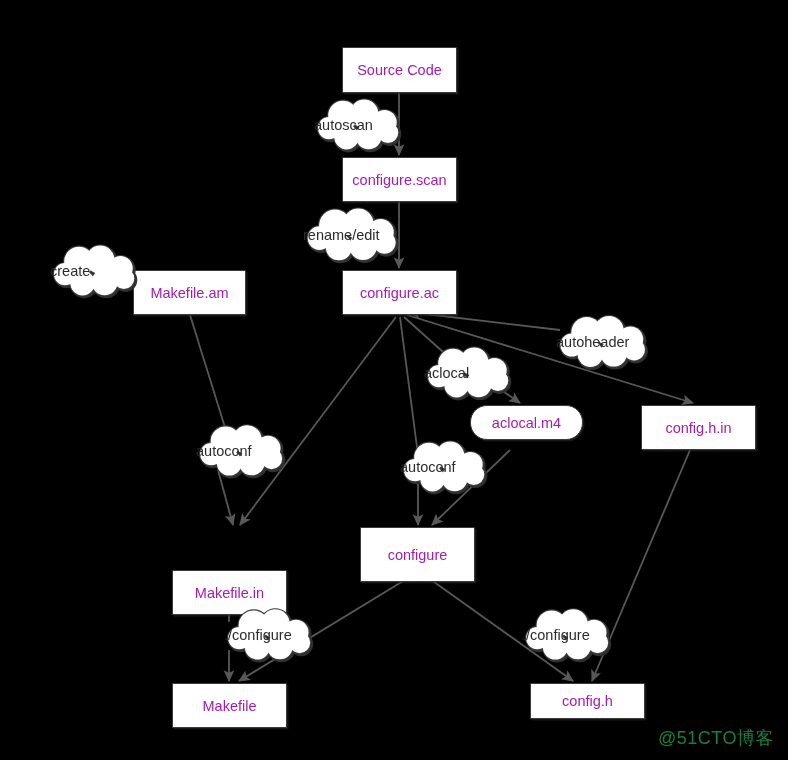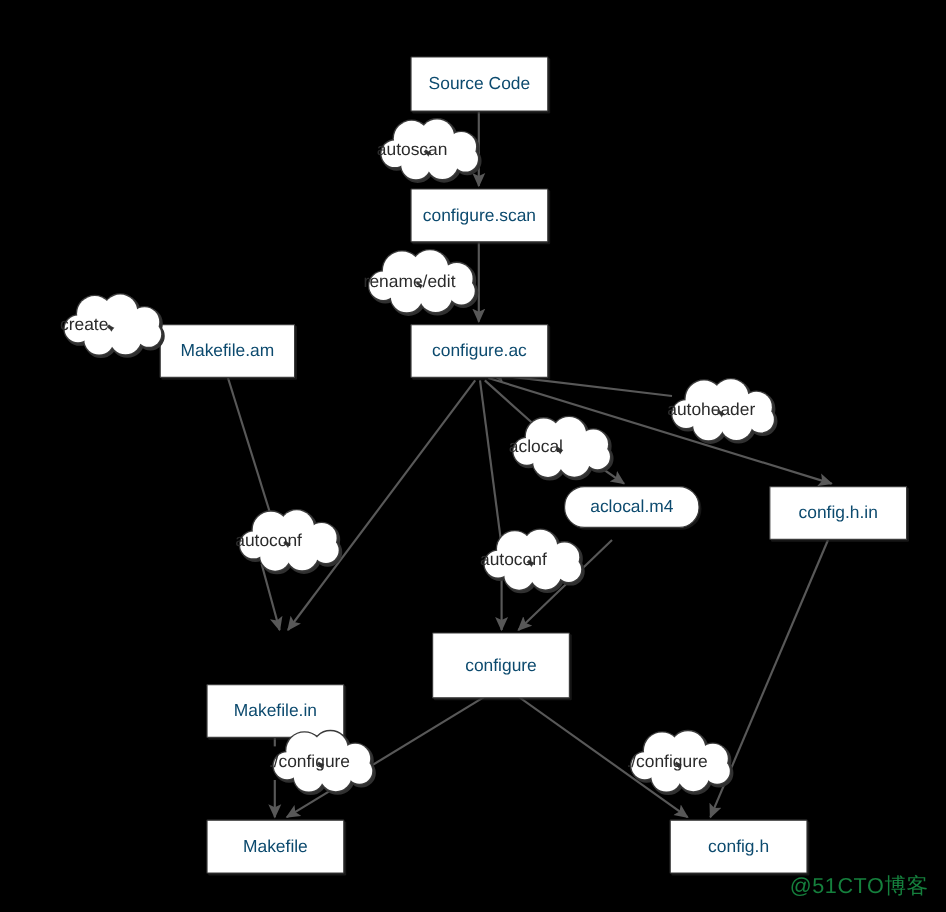--- a/index.html
+++ b/index.html
@@ -22,21 +22,21 @@
     left: 0;
     top: 0;
     width: 788px;
     height: 760px;
   }
   .node {
     position: absolute;
     box-sizing: border-box;
     background: #ffffff;
     border: 1.6px solid #3a3a3a;
-    color: #0c4a6e;
+    color: #a21caf;
     font-size: 14.5px;
     display: flex;
     align-items: center;
     justify-content: center;
     text-align: center;
     border-radius: 1px;
     box-shadow: 1.5px 1.5px 0 rgba(40,40,40,0.55);
     z-index: 5;
     white-space: nowrap;
   }
@@ -126,21 +126,21 @@
       </div>
       <div class="node" style="left: 172px; top: 527px; width: 115px; height: 45px; margin-top: 43px;">
         <span>Makefile.in</span>
       </div>
       <div class="node" style="left: 360px; top: 527px; width: 115px; height: 55px;">
         <span>configure</span>
       </div>
       <div class="node" style="left: 172px; top: 683px; width: 115px; height: 45px;">
         <span>Makefile</span>
       </div>
-      <div class="node" style="left: 558px; top: 683px; width: 115px; height: 45px;">
+      <div class="node" style="left: 530px; top: 683px; width: 115px; height: 36px;">
         <span>config.h</span>
       </div>
     </div>
   <div id="cloud-layer">
       <div class="cloud" style="left: 314px; top: 102px; width: 88px; height: 45px;">
         <svg width="88" height="45" viewBox="0 0 88 45">
           <g transform="translate(1.5,1.5)" fill="#303030" stroke="#303030" stroke-width="3">
             <circle cx="15.0" cy="26.1" r="11.1"></circle>
             <circle cx="29.0" cy="13.5" r="14.8"></circle>
             <circle cx="50.2" cy="11.7" r="14.2"></circle>

